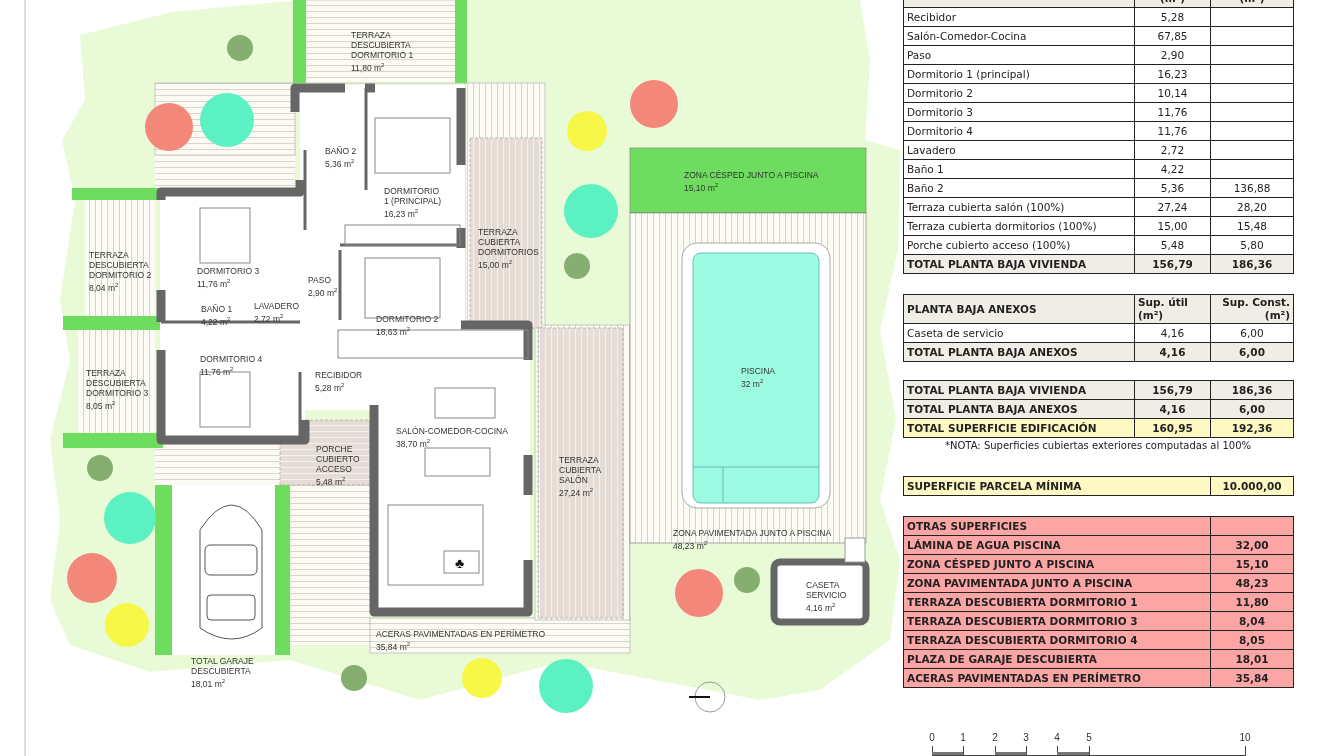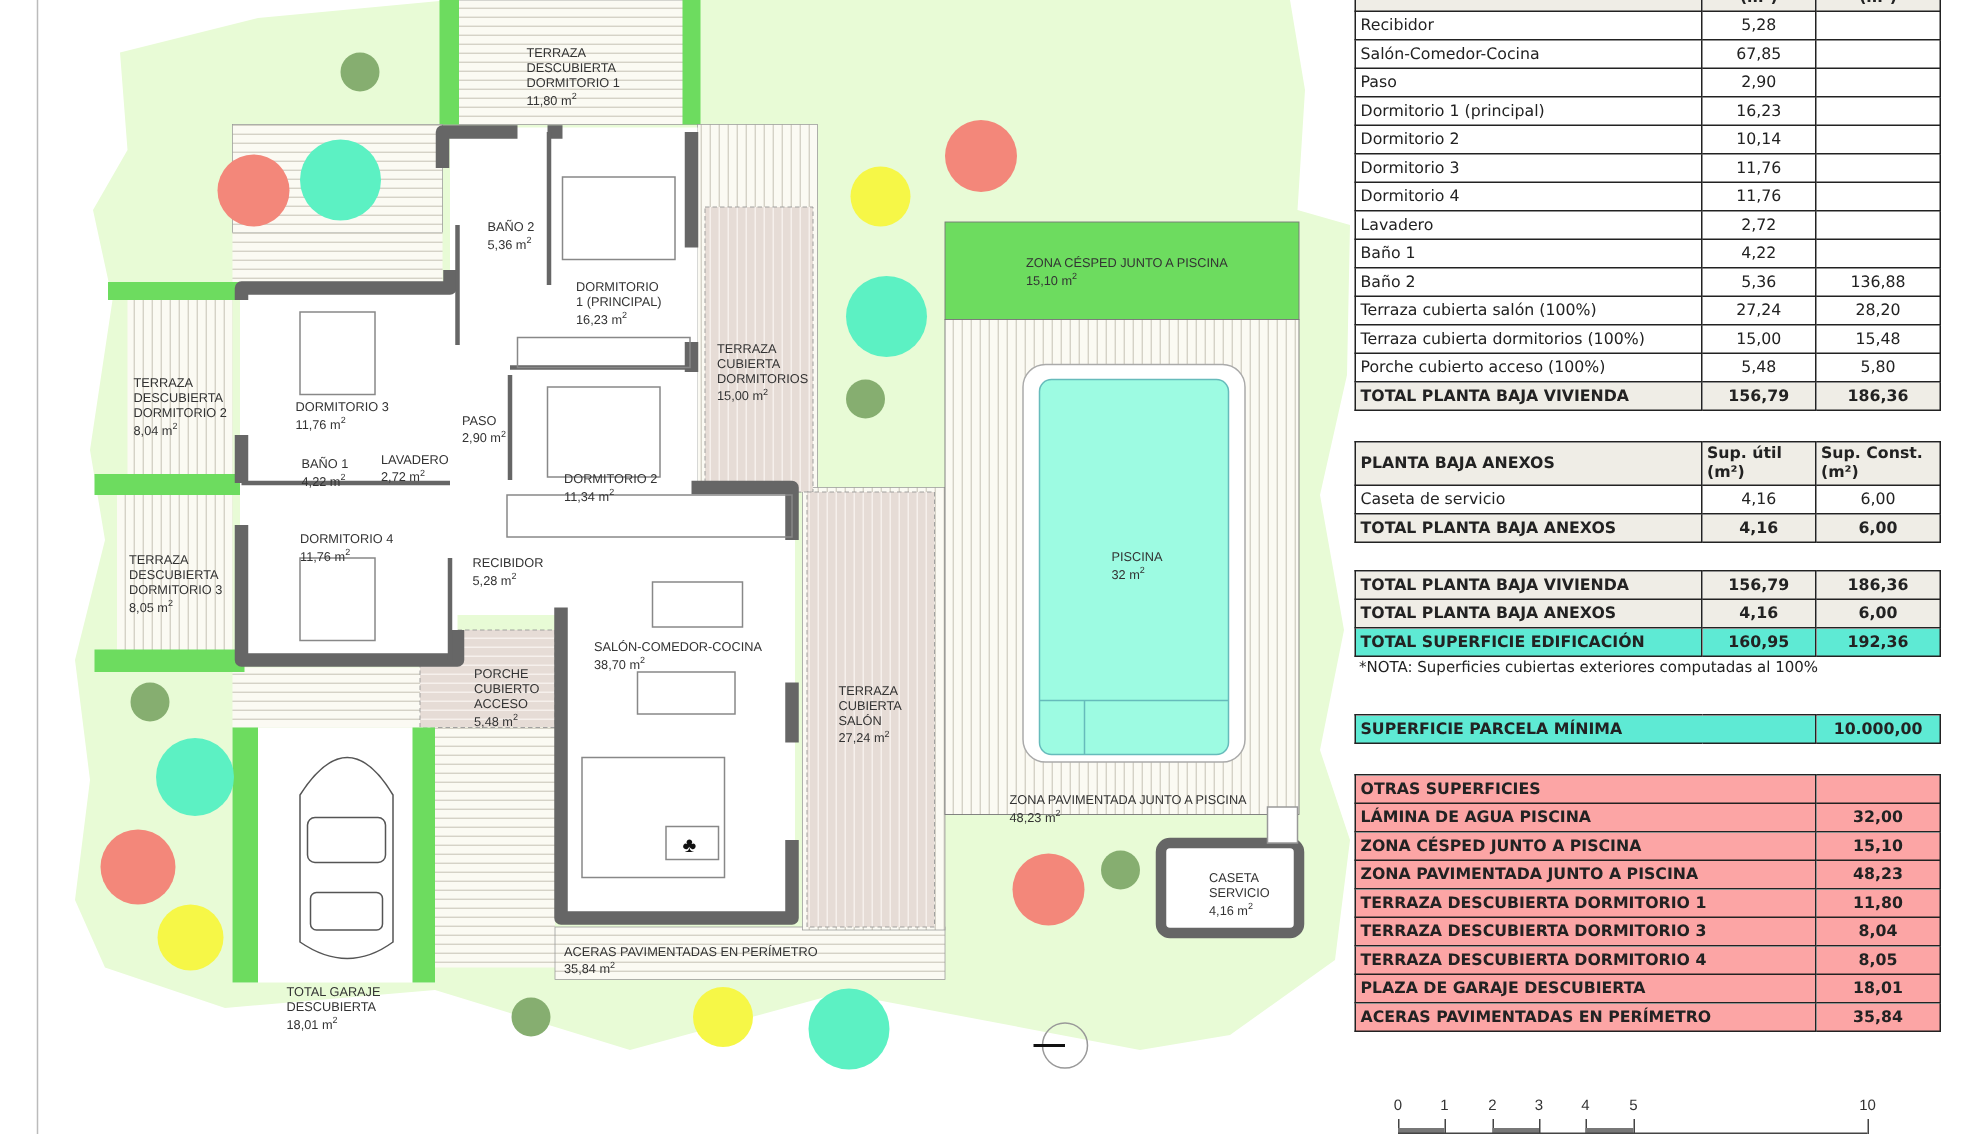--- a/index.html
+++ b/index.html
@@ -8,24 +8,24 @@
   .lbl{position:absolute;font-size:8.5px;line-height:10px;color:#333;font-family:"Liberation Sans",sans-serif;white-space:pre-line;}
   .lbl sup{font-size:6px;}
   
   #tables{position:absolute;left:903px;top:0;width:390px;font-family:"DejaVu Sans",sans-serif;font-size:10.5px;color:#222;}
   table{border-collapse:collapse;width:390px;table-layout:fixed;}
   td{border:1.5px solid #222;padding:0 3px;height:18px;overflow:hidden;white-space:nowrap;}
   td.n{text-align:center;}
   col.c1{width:231px;} col.c2{width:76px;} col.c3{width:83px;}
   tr.tot td{background:#efede6;font-weight:bold;}
   tr.hdr td{background:#efede6;font-weight:bold;}
-  tr.blue td{background:#5eead4;font-weight:bold;}
+  tr.blue td{background:#fef9c3;font-weight:bold;}
   tr.oth td{background:#fca5a5;font-weight:bold;}
   .gap{height:19px;}
-  .note{font-size:10px;padding:2px 3px;height:16px;}
+  .note{font-size:10px;padding:2px 3px;height:16px;text-align:center;}
   #scale{position:absolute;left:925px;top:732px;width:340px;height:24px;font-family:"Liberation Sans",sans-serif;font-size:10px;color:#333;}
   .tick{position:absolute;top:14px;width:1px;height:10px;background:#444;}
   .tlbl{position:absolute;top:0;transform:translateX(-50%);}
   .seg{position:absolute;top:20px;height:4px;background:#777;}
 </style>
 </head>
 <body>
 
 <svg id="plan" viewBox="0 0 900 756" xmlns="http://www.w3.org/2000/svg">
   <defs>
@@ -161,21 +161,21 @@
 <div class="lbl" style="left:384px;top:186px;"><span>DORMITORIO
 1 (PRINCIPAL)</span><br><span>16,23 m</span><sup>2</sup></div>
 <div class="lbl" style="left:478px;top:227px;"><span>TERRAZA
 CUBIERTA
 DORMITORIOS</span><br><span>15,00 m</span><sup>2</sup></div>
 <div class="lbl" style="left:89px;top:250px;"><span>TERRAZA
 DESCUBIERTA
 DORMITORIO 2</span><br><span>8,04 m</span><sup>2</sup></div>
 <div class="lbl" style="left:197px;top:266px;"><span>DORMITORIO 3</span><br><span>11,76 m</span><sup>2</sup></div>
 <div class="lbl" style="left:308px;top:275px;"><span>PASO</span><br><span>2,90 m</span><sup>2</sup></div>
-<div class="lbl" style="left:376px;top:314px;"><span>DORMITORIO 2</span><br><span>11,34 m</span><sup>2</sup></div>
+<div class="lbl" style="left:376px;top:314px;"><span>DORMITORIO 2</span><br><span>18,63 m</span><sup>2</sup></div>
 <div class="lbl" style="left:201px;top:304px;"><span>BAÑO 1</span><br><span>4,22 m</span><sup>2</sup></div>
 <div class="lbl" style="left:254px;top:301px;"><span>LAVADERO</span><br><span>2,72 m</span><sup>2</sup></div>
 <div class="lbl" style="left:86px;top:368px;"><span>TERRAZA
 DESCUBIERTA
 DORMITORIO 3</span><br><span>8,05 m</span><sup>2</sup></div>
 <div class="lbl" style="left:200px;top:354px;"><span>DORMITORIO 4</span><br><span>11,76 m</span><sup>2</sup></div>
 <div class="lbl" style="left:315px;top:370px;"><span>RECIBIDOR</span><br><span>5,28 m</span><sup>2</sup></div>
 <div class="lbl" style="left:396px;top:426px;"><span>SALÓN-COMEDOR-COCINA</span><br><span>38,70 m</span><sup>2</sup></div>
 <div class="lbl" style="left:316px;top:444px;"><span>PORCHE
 CUBIERTO
@@ -284,21 +284,21 @@
     <colgroup>
         <col class="c1">
         <col class="c2">
         <col class="c3">
       </colgroup>
     <tbody>
         <tr class="hdr">
       <td style="height:28px;">PLANTA BAJA ANEXOS</td>
       <td style="text-align:left;white-space:pre-line;line-height:13px;">Sup. útil
 (m²)</td>
-      <td style="text-align:left;white-space:pre-line;line-height:13px;">Sup. Const.
+      <td style="text-align:right;white-space:pre-line;line-height:13px;">Sup. Const.
 (m²)</td>
     </tr>
     <tr>
           <td>Caseta de servicio</td>
           <td class="n">4,16</td>
           <td class="n">6,00</td>
         </tr>
     <tr class="tot">
           <td>TOTAL PLANTA BAJA ANEXOS</td>
           <td class="n">4,16</td>

